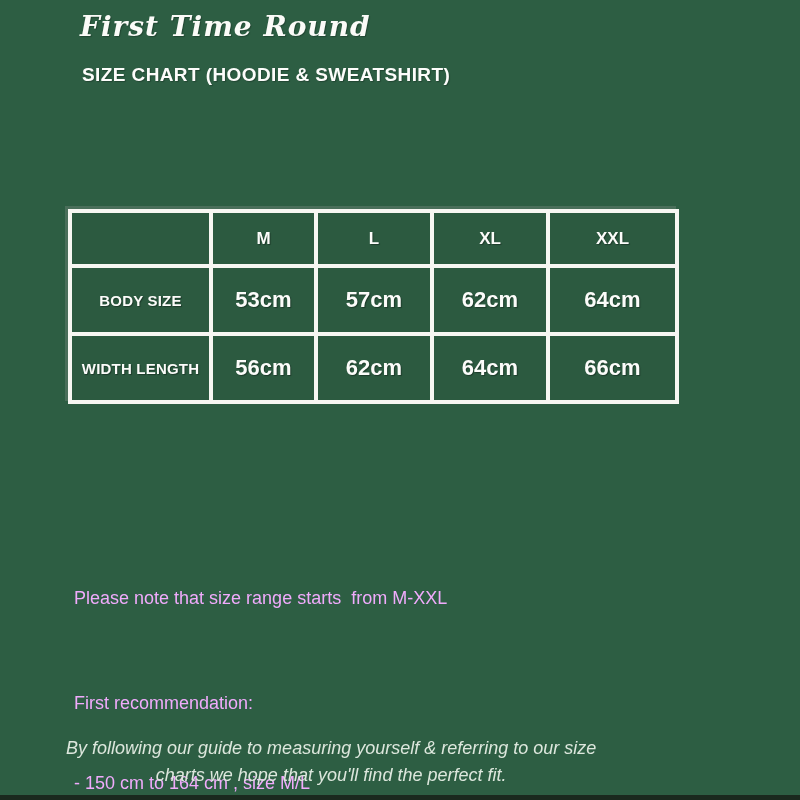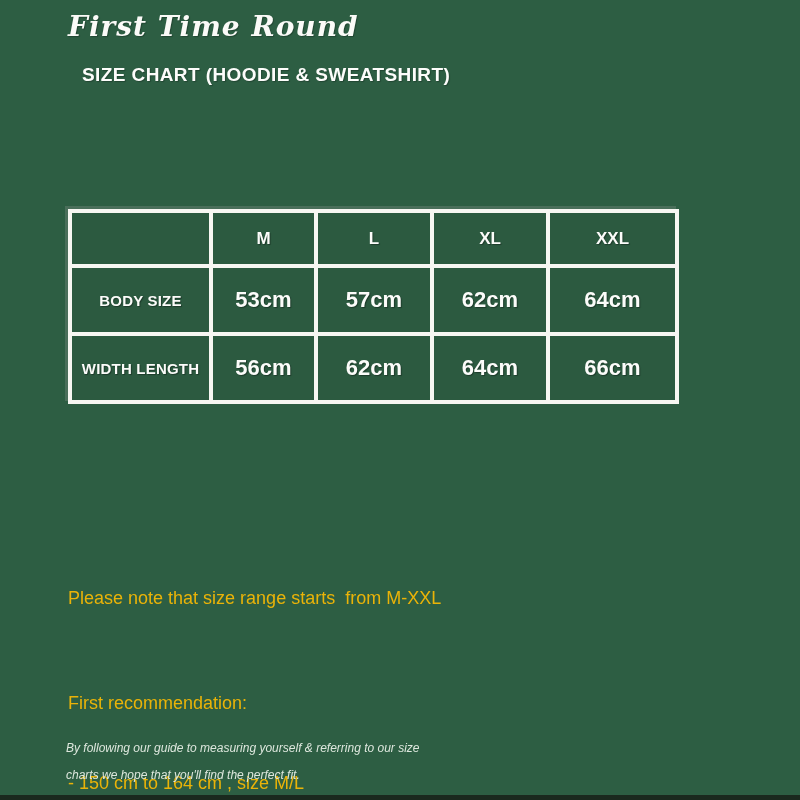--- a/index.html
+++ b/index.html
@@ -7,21 +7,21 @@
   body {
     position: relative;
     width: 800px;
     height: 800px;
     background: #2d5e43;
     overflow: hidden;
     font-family: "Liberation Sans", sans-serif;
   }
   .brand {
     position: absolute;
-    left: 68px;
+    left: 80px;
     top: 10px;
     font-family: "DejaVu Serif", "Liberation Serif", serif;
     font-style: italic;
     font-weight: 700;
     font-size: 28px;
     color: #fbfbf8;
     letter-spacing: 1px;
     text-shadow: 1px 1px 1px rgba(0,0,0,0.25);
   }
   .heading {
@@ -52,35 +52,36 @@
     vertical-align: middle;
     text-shadow: 1px 1px 1px rgba(0,0,0,0.35);
   }
   tr.header-row { height: 55px; }
   tr.data-row { height: 68px; }
   th.size-col { font-size: 17px; font-weight: 700; }
   td.row-label { font-size: 15px; font-weight: 700; letter-spacing: 0.2px; }
   td.cell-value { font-size: 22px; font-weight: 700; }
   .note {
     position: absolute;
-    left: 68px;
-    color: #eab308;
+    left: 74px;
+    color: #f0abfc;
     font-size: 18px;
     white-space: pre-wrap;
   }
   .note-range { top: 588px; }
   .note-reco { top: 637px; line-height: 26.5px; }
   .footer-note {
     position: absolute;
     left: 66px;
     top: 735px;
     color: #dde7dd;
     font-style: italic;
-    font-size: 12px;
+    font-size: 18px;
     line-height: 27px;
+    text-align: center;
   }
   .bottom-bar {
     position: absolute;
     left: 0;
     bottom: 0;
     width: 800px;
     height: 5px;
     background: #1a291e;
   }
 </style>

